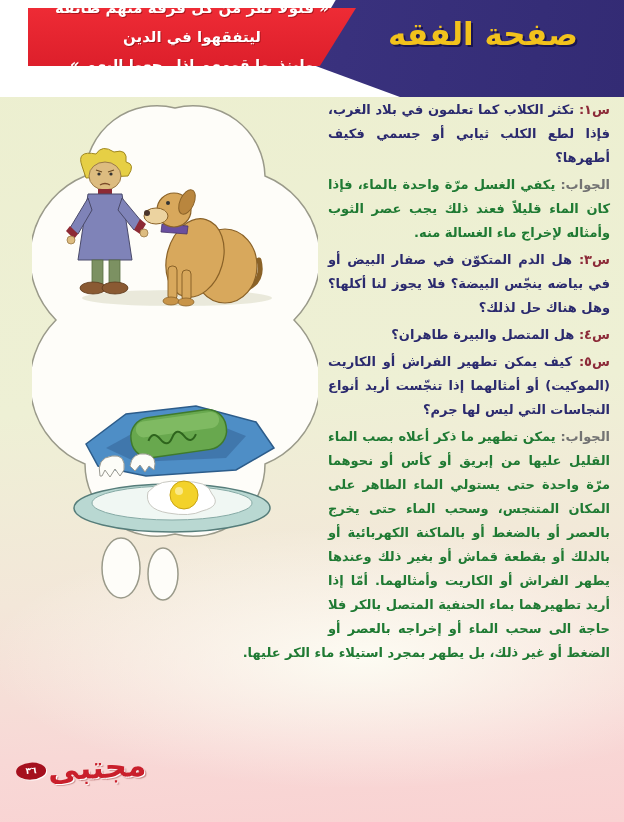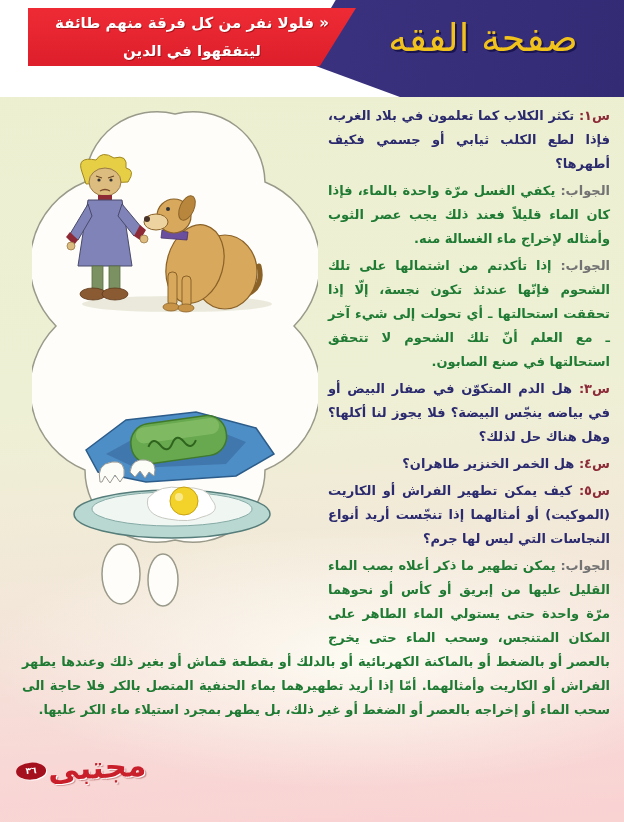--- a/index.html
+++ b/index.html
@@ -11,38 +11,38 @@
       linear-gradient(176deg,#ecefcf 0%,#eef0d5 48%,#f3e7d9 70%,#f8d8d6 88%,#f9d2d2 100%);
   }
   
   .header{position:absolute;top:0;left:0;width:624px;height:97px;background:#ffffff;z-index:5;}
   .navy{
     position:absolute;inset:0;background:linear-gradient(100deg,#423b8b 0%,#39317d 55%,#332b74 100%);
     clip-path:polygon(53.8% 0%,100% 0%,100% 100%,64.1% 100%,48.1% 62%);
   }
   .page-title{
     margin:0;position:absolute;top:16px;right:22px;width:238px;text-align:center;
-    font-size:38px;font-weight:normal;color:#f2c21c;letter-spacing:1px;
+    font-size:31px;font-weight:bold;color:#f2c21c;letter-spacing:1px;
     text-shadow:2px 2px 0 #1a1550;
   }
   .ribbon{
     position:absolute;top:8px;left:28px;width:328px;height:58px;
     background:linear-gradient(180deg,#ee2b35 0%,#dd1f2b 100%);
     clip-path:polygon(0 0,100% 0,89% 100%,0 100%);
     box-shadow:0 2px 3px rgba(0,0,0,.25);
     display:flex;flex-direction:column;justify-content:center;
   }
   .ribbon div{
     direction:rtl;text-align:center;color:#ffffff;font-weight:bold;
     font-size:15px;line-height:1.9;padding:0 14px;
     text-shadow:1px 1px 0 rgba(90,0,0,.45);
   }
   
   .content{
-    position:absolute;top:98px;right:0;width:612px;height:700px;
+    position:absolute;top:92px;right:0;width:612px;height:700px;
     direction:rtl;padding:6px 14px 0 10px;box-sizing:border-box;z-index:2;
   }
   .cloud-float{float:left;width:286px;height:528px;margin:0 10px 4px 10px;}
   .content p{margin:0 0 3px;text-align:justify;font-weight:bold;font-size:13px;line-height:24px;}
   .q{color:#2b2a6e;}
   .q .lab{color:#8c2a38;}
   .a{color:#1f7a33;}
   .a .lab{color:#737373;}
   
   .logo{
@@ -60,20 +60,21 @@
   }
 </style>
 </head>
 <body>
 
 <div class="header">
   <div class="navy"></div>
   <h1 class="page-title">صفحة الفقه</h1>
   <div class="ribbon">
     <div>« فلولا نفر من كل فرقة منهم طائفة ليتفقهوا في الدين</div>
+    <div>ولينذروا قومهم إذا رجعوا إليهم »</div>
   </div>
 </div>
 
 <div class="content">
 
   <div class="cloud-float">
     <svg width="286" height="528" viewBox="0 0 286 528" xmlns="http://www.w3.org/2000/svg">
       <g>
         <path d="M143 10 A72 72 0 0 1 233 78 A88 88 0 0 1 262 222 A88 88 0 0 1 233 366
                  A72 72 0 0 1 143 436 A72 72 0 0 1 53 366 A88 88 0 0 1 24 222
@@ -141,25 +142,24 @@
         <path d="M88 42 Q100 28 122 32 Q148 30 152 44 Q162 56 142 61 Q130 67 108 63 Q84 59 88 42 Z" fill="#ffffff" stroke="#c9c9c2" stroke-width="1"></path>
         <circle cx="124" cy="45" r="14" fill="#f3d22a" stroke="#c8a312" stroke-width="1"></circle>
         <circle cx="119" cy="41" r="4" fill="#fae98a"></circle>
       </g>
     </svg>
   </div>
 
   <p class="q"><span class="lab">س١:</span> <span>تكثر الكلاب كما تعلمون في بلاد الغرب، فإذا لطع الكلب ثيابي أو جسمي فكيف أطهرها؟</span></p>
   <p class="a"><span class="lab">الجواب:</span> <span>يكفي الغسل مرّة واحدة بالماء، فإذا كان الماء قليلاً فعند ذلك يجب عصر الثوب وأمثاله لإخراج ماء الغسالة منه.</span></p>
 
-  <p class="a"><span class="lab">الجواب:</span> <span>إذا تأكدتم من اشتمالها على تلك الشحوم فإنّها عندئذ تكون نجسة، إلّا إذا تحققت استحالتها ـ أي تحولت إلى شيء آخر ـ مع العلم أنّ تلك الشحوم لا تتحقق استحالتها في صنع الصابون.</span></p>
 
   <p class="q"><span class="lab">س٣:</span> <span>هل الدم المتكوّن في صفار البيض أو في بياضه ينجّس البيضة؟ فلا يجوز لنا أكلها؟ وهل هناك حل لذلك؟</span></p>
 
-  <p class="q"><span class="lab">س٤:</span> <span>هل الخمر الخنزير طاهران؟</span></p>
+  <p class="q"><span class="lab">س٤:</span> <span>هل المتصل والبيرة طاهران؟</span></p>
 
   <p class="q"><span class="lab">س٥:</span> <span>كيف يمكن تطهير الفراش أو الكاريت (الموكيت) أو أمثالهما إذا تنجّست أريد أنواع النجاسات التي ليس لها جرم؟</span></p>
   <p class="a"><span class="lab">الجواب:</span> <span>يمكن تطهير ما ذكر أعلاه بصب الماء القليل عليها من إبريق أو كأس أو نحوهما مرّة واحدة حتى يستولي الماء الطاهر على المكان المتنجس، وسحب الماء حتى يخرج بالعصر أو بالضغط أو بالماكنة الكهربائية أو بالدلك أو بقطعة قماش أو بغير ذلك وعندها يطهر الفراش أو الكاريت وأمثالهما. أمّا إذا أريد تطهيرهما بماء الحنفية المتصل بالكر فلا حاجة الى سحب الماء أو إخراجه بالعصر أو الضغط أو غير ذلك، بل يطهر بمجرد استيلاء ماء الكر عليها.</span></p>
 
 </div>
 
 <div class="logo">
   <span class="logo-text">مجتبى</span>
   <span class="logo-badge">٣٦</span>
 </div>

